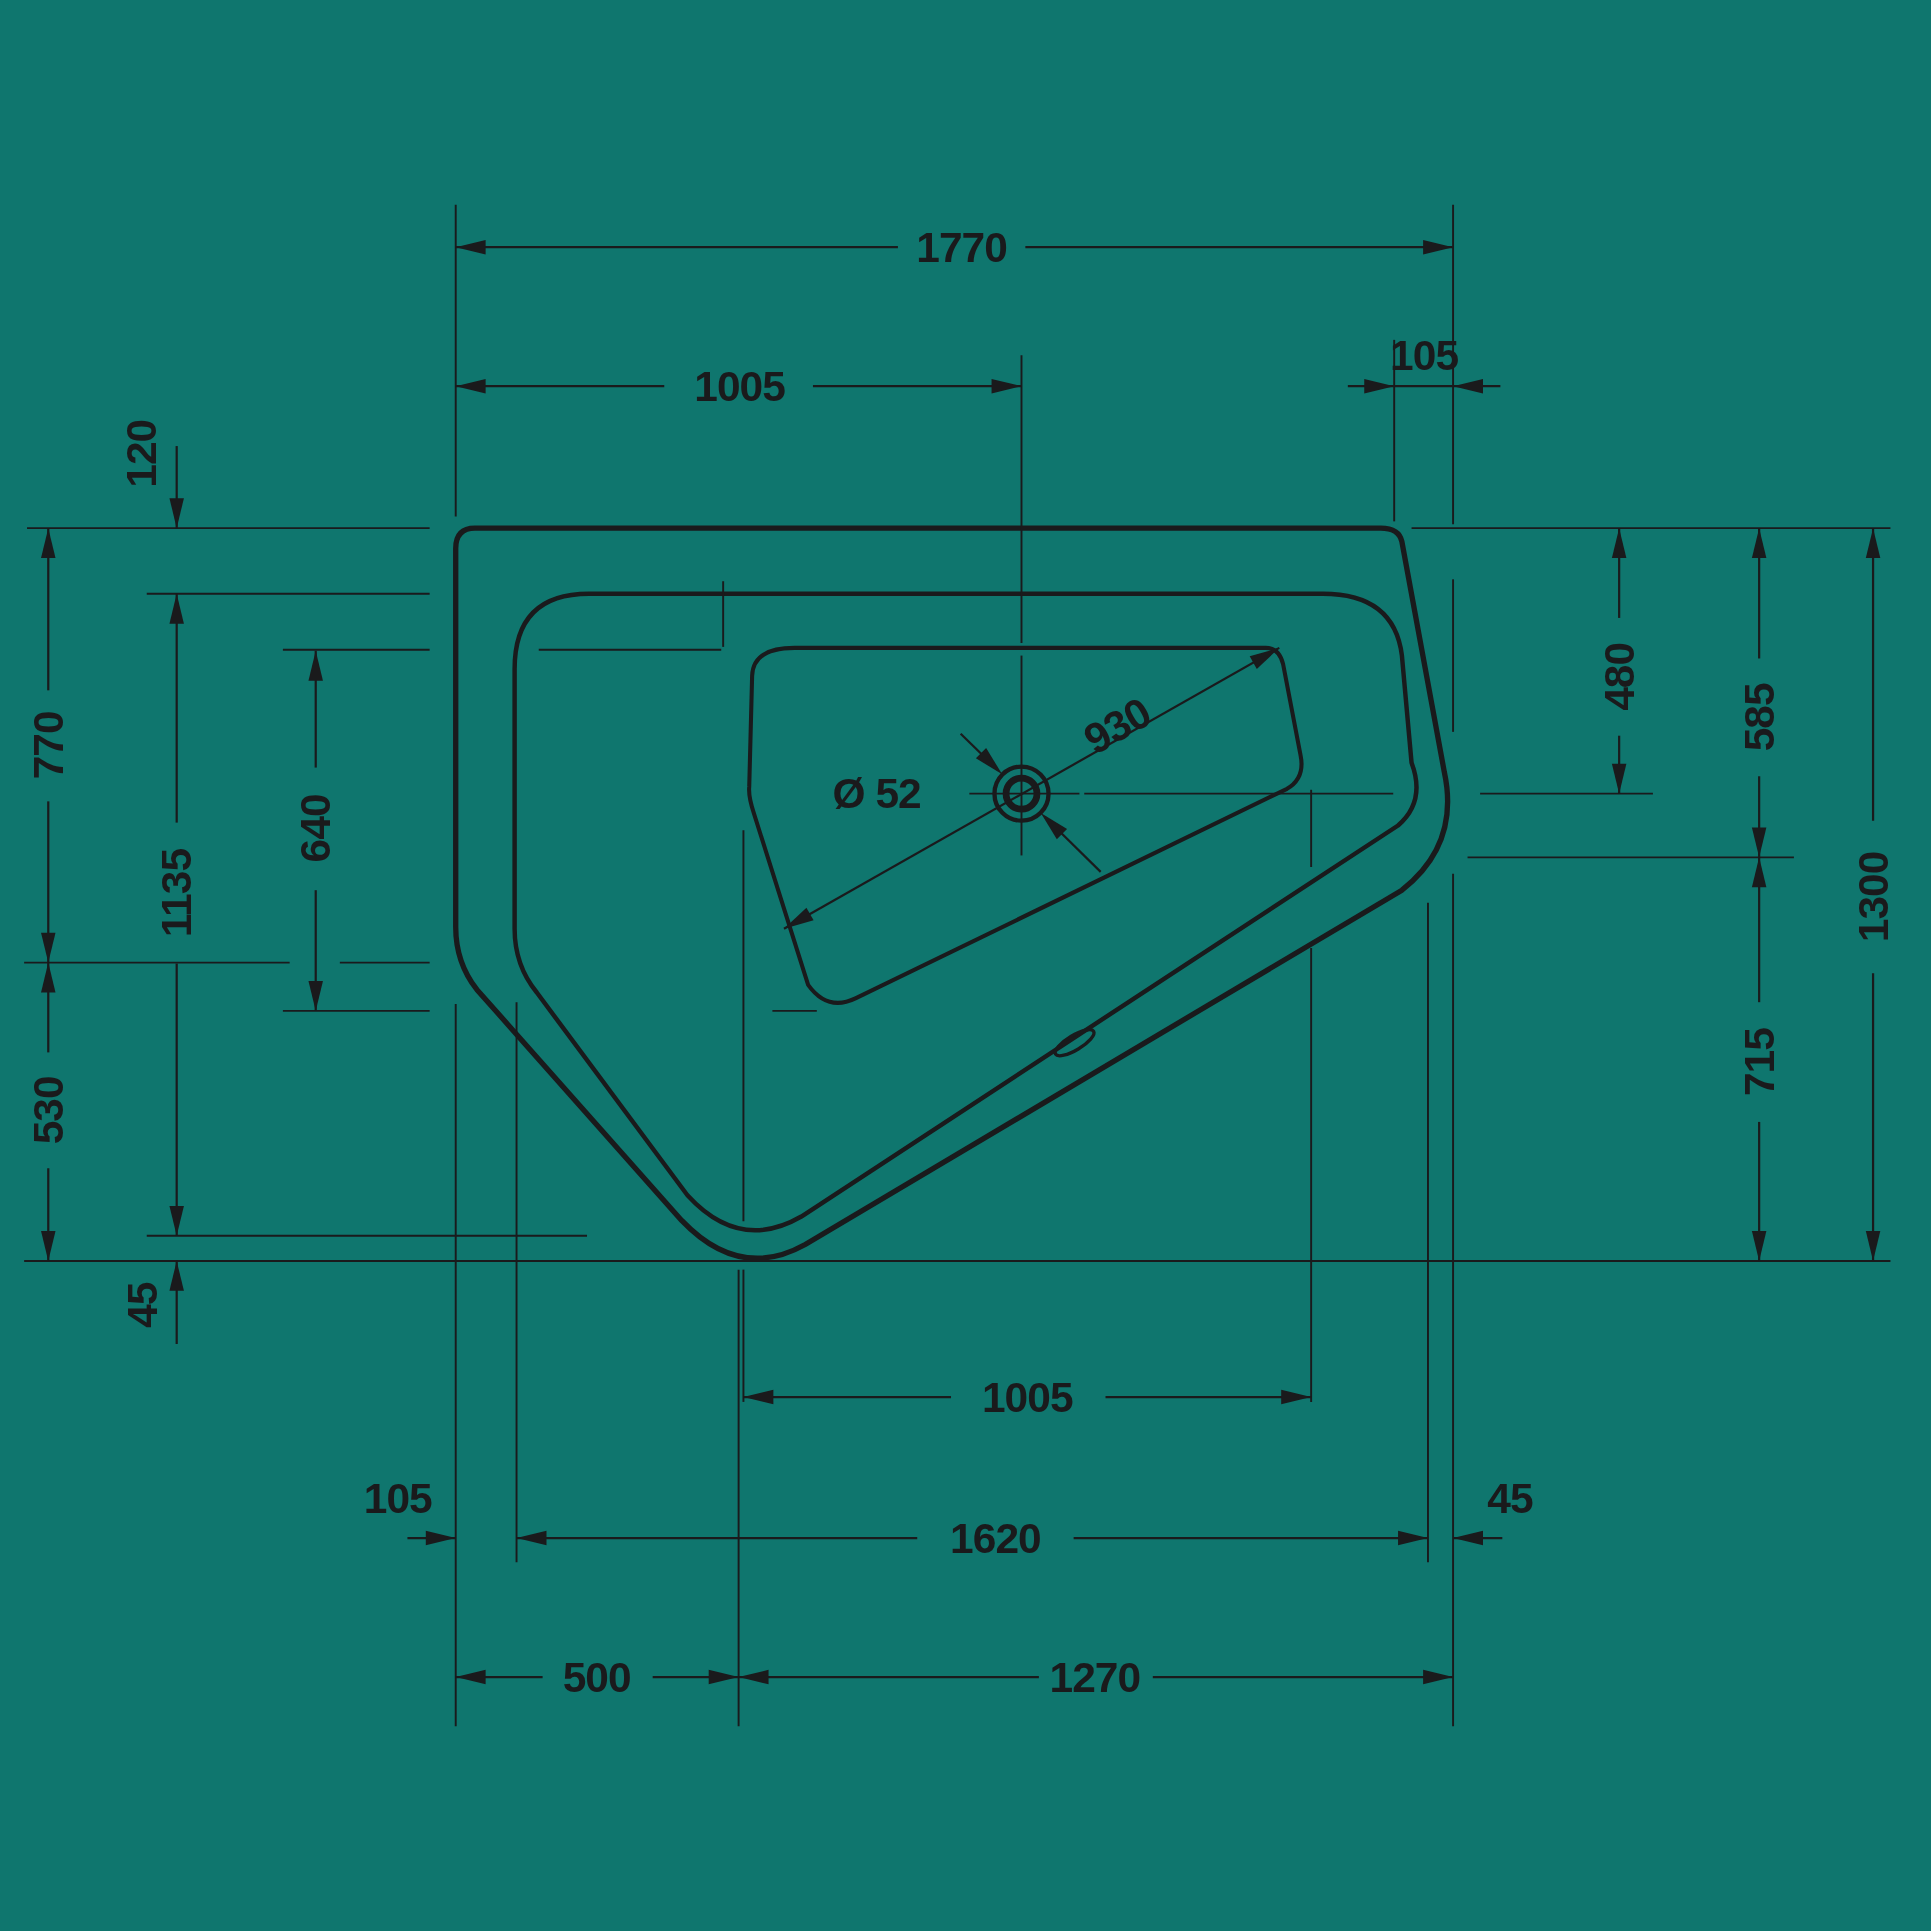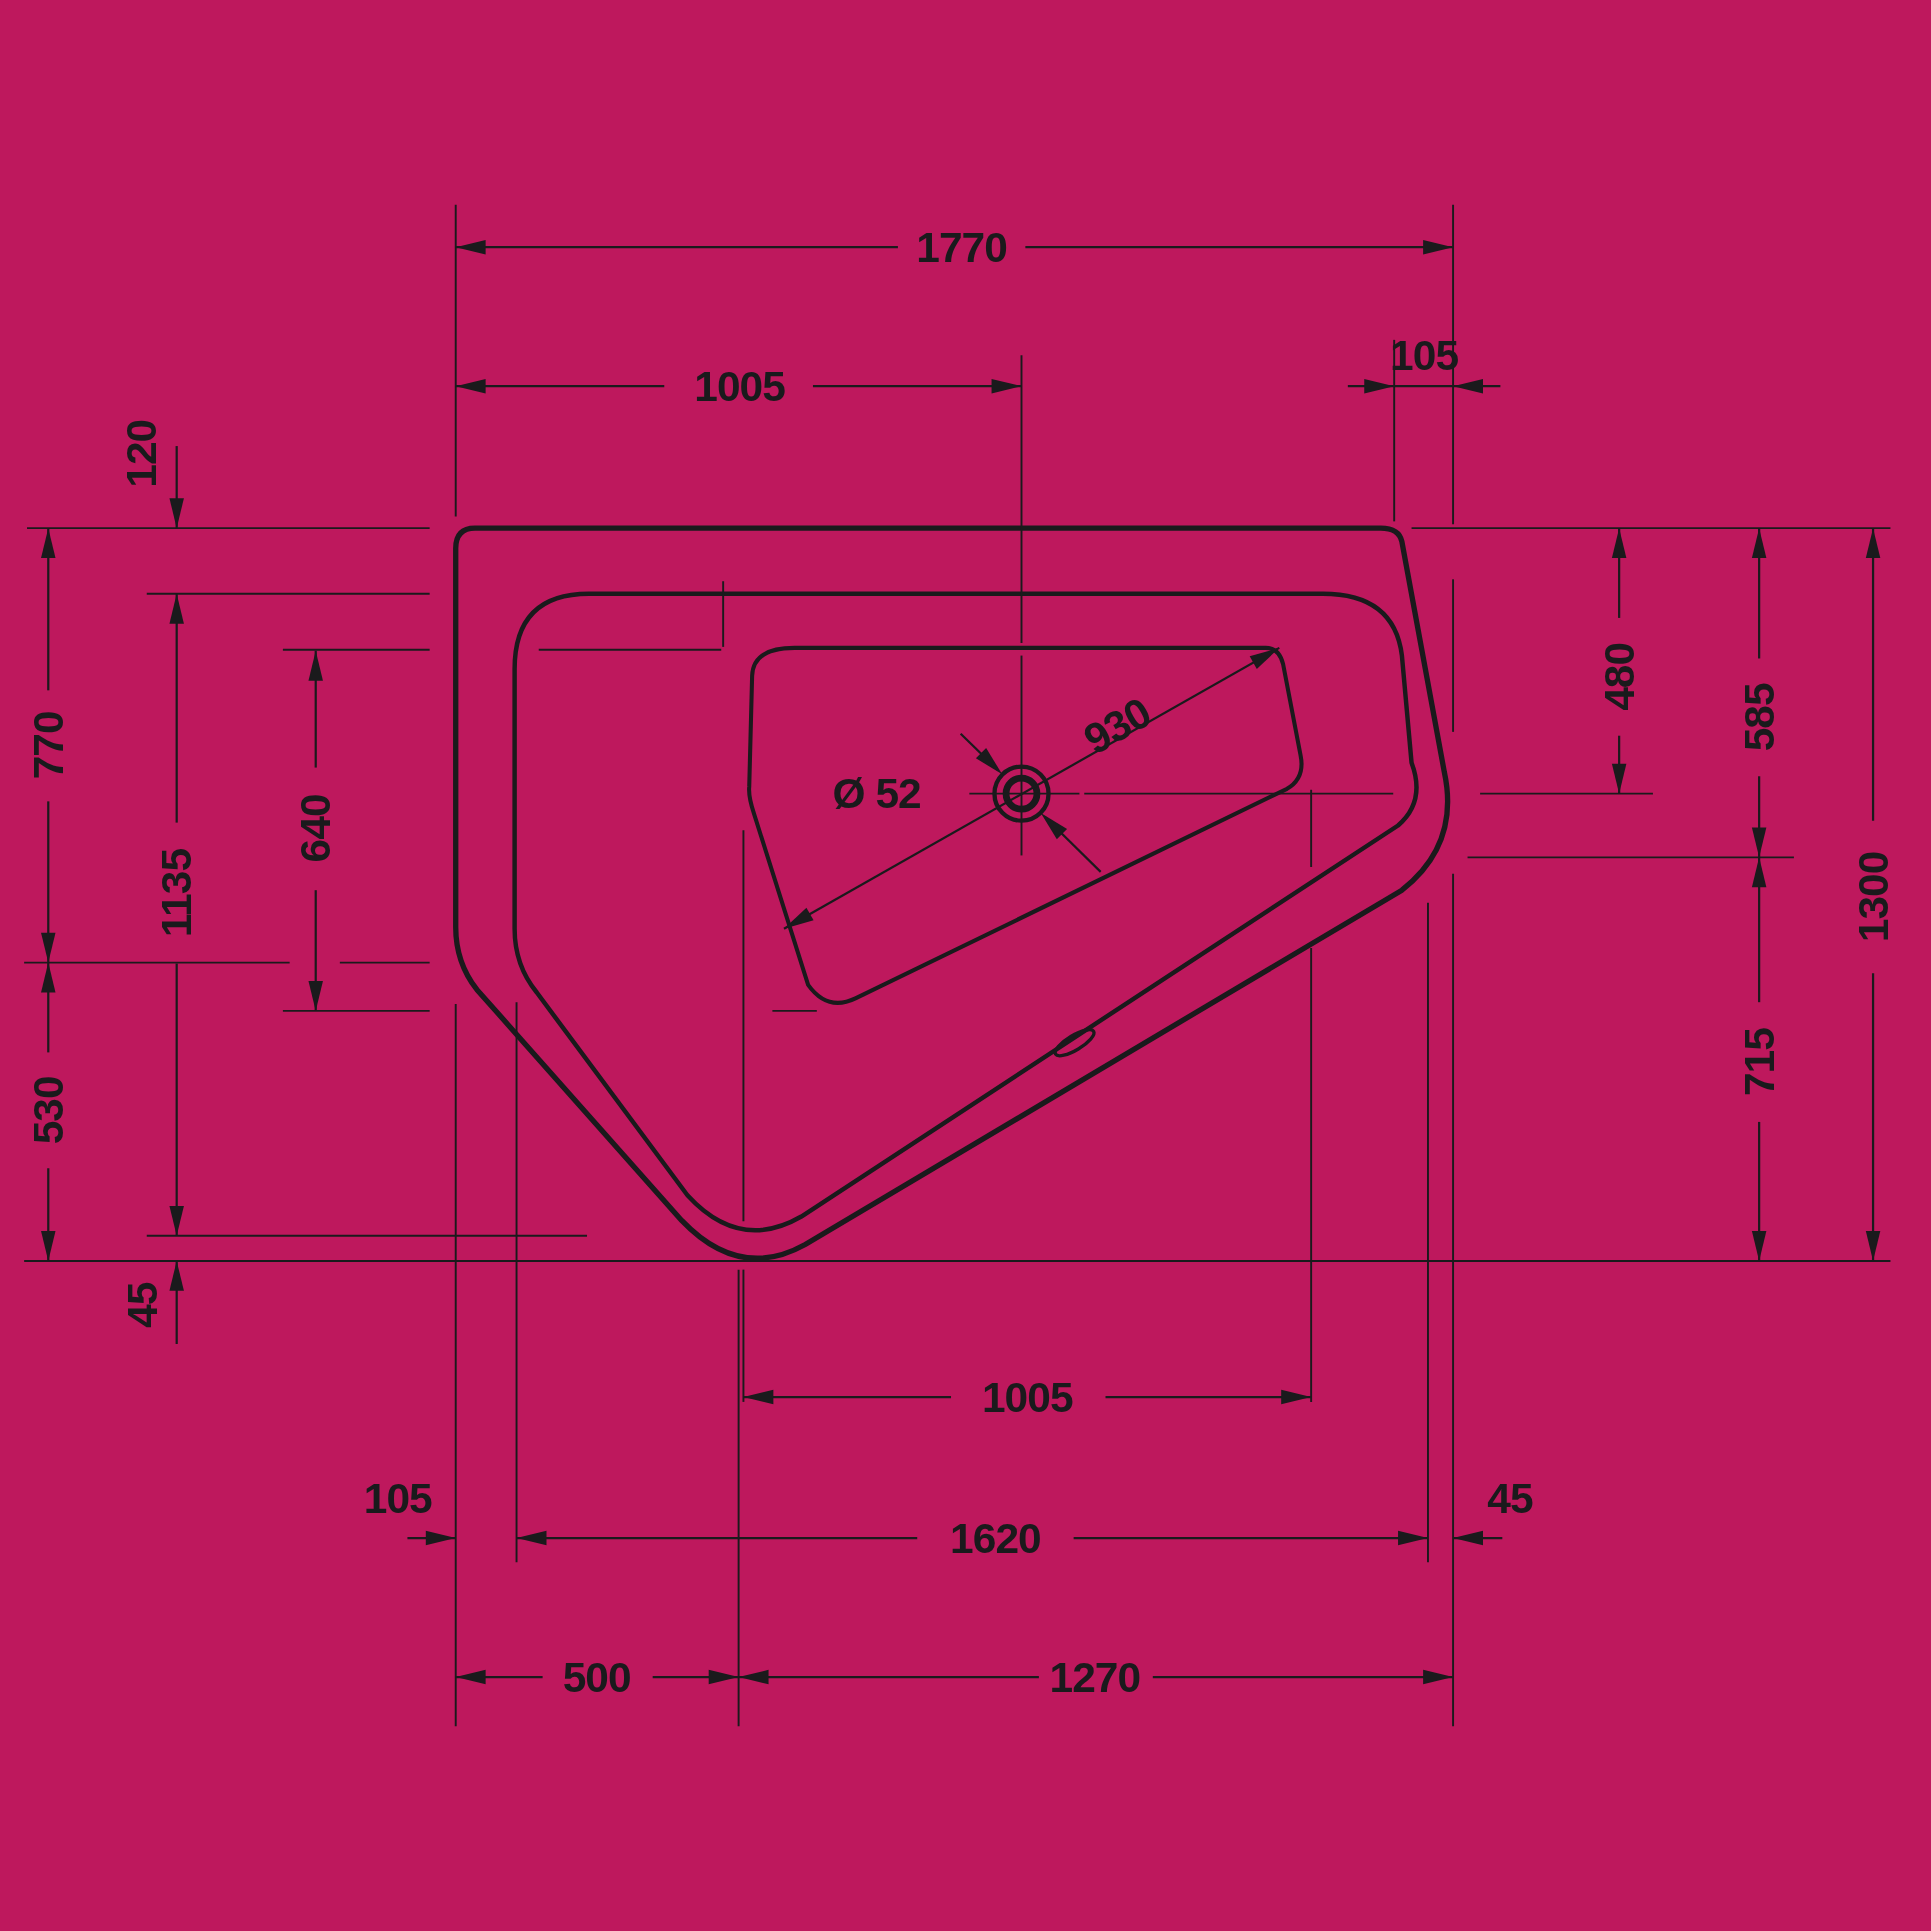--- a/index.html
+++ b/index.html
@@ -1,16 +1,16 @@
 <!DOCTYPE html>
 <html><head>
 <meta charset="utf-8">
 <style>
   html,body{margin:0;padding:0;background:#ffffff;}
-  .canvas{width:1931px;height:1931px;background:#be185d;position:relative;overflow:hidden;}
+  .canvas{width:1931px;height:1931px;background:#0f766e;position:relative;overflow:hidden;}
   svg{display:block;}
   text{font-family:"Liberation Sans","DejaVu Sans",sans-serif;font-weight:700;font-size:44px;fill:#1a1a1c;letter-spacing:-1px;}
   .outline{fill:none;stroke:#1a1a1c;stroke-linejoin:round;stroke-linecap:butt;}
   .thick{stroke-width:5.5;}
   .mid{stroke-width:4.6;}
   .thin-outline{stroke-width:4.2;}
   .dim{stroke:#1a1a1c;stroke-width:2.3;fill:none;}
   .ext{stroke:#1a1a1c;stroke-width:2;fill:none;}
   .ah{fill:#1a1a1c;stroke:none;}
 </style>

